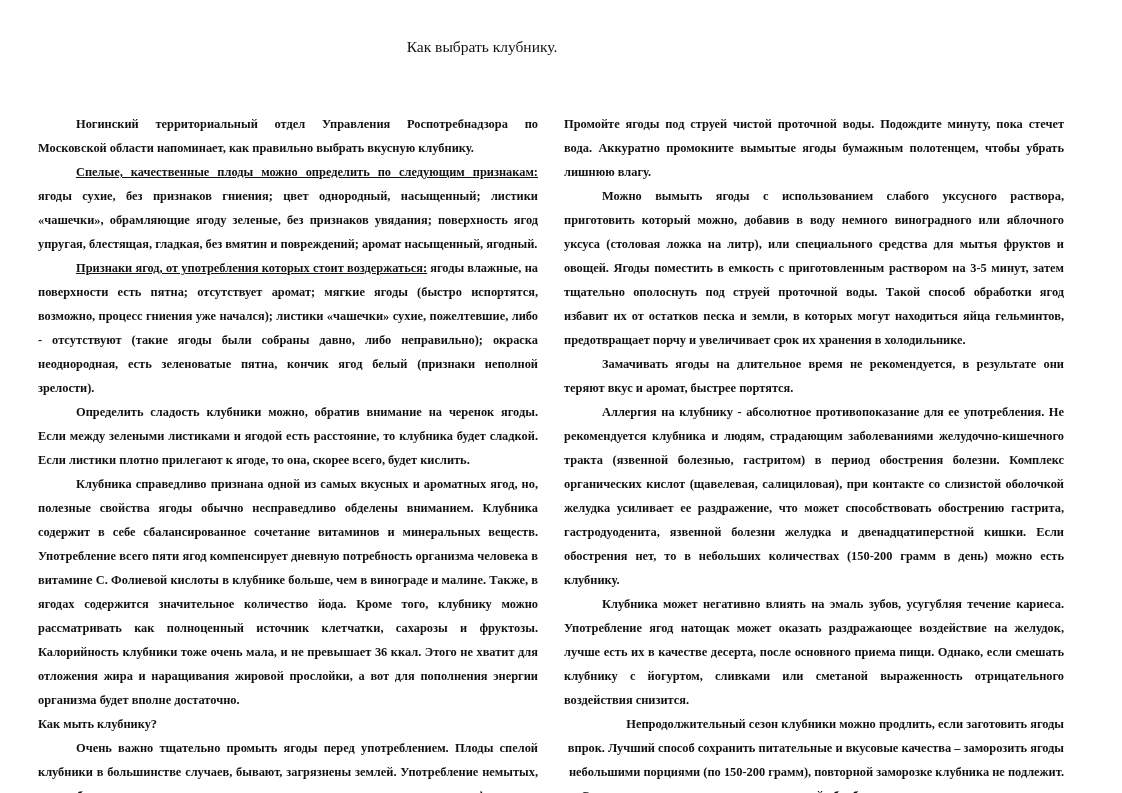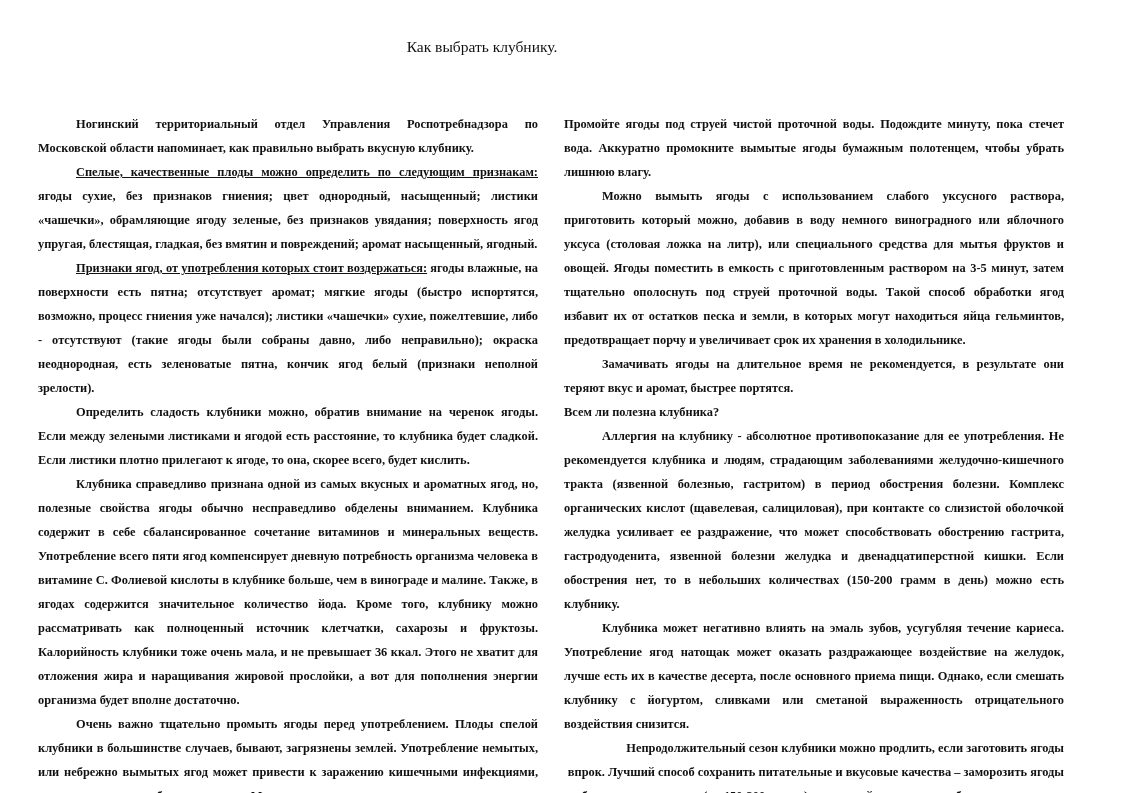--- a/index.html
+++ b/index.html
@@ -28,28 +28,28 @@
 <body>
 
 <div class="title">Как выбрать клубнику.</div>
 
 <div class="col col-left">
   <p class="p">Ногинский территориальный отдел Управления Роспотребнадзора по Московской области напоминает, как правильно выбрать вкусную клубнику.</p>
   <p class="p"><span class="u">Спелые, качественные плоды можно определить по следующим признакам:</span><span> ягоды сухие, без признаков гниения; цвет однородный, насыщенный; листики «чашечки», обрамляющие ягоду зеленые, без признаков увядания; поверхность ягод упругая, блестящая, гладкая, без вмятин и повреждений; аромат насыщенный, ягодный.</span></p>
   <p class="p"><span class="u">Признаки ягод, от употребления которых стоит воздержаться:</span><span> ягоды влажные, на поверхности есть пятна; отсутствует аромат; мягкие ягоды (быстро испортятся, возможно, процесс гниения уже начался); листики «чашечки» сухие, пожелтевшие, либо - отсутствуют (такие ягоды были собраны давно, либо неправильно); окраска неоднородная, есть зеленоватые пятна, кончик ягод белый (признаки неполной зрелости).</span></p>
   <p class="p">Определить сладость клубники можно, обратив внимание на черенок ягоды. Если между зелеными листиками и ягодой есть расстояние, то клубника будет сладкой. Если листики плотно прилегают к ягоде, то она, скорее всего, будет кислить.</p>
   <p class="p">Клубника справедливо признана одной из самых вкусных и ароматных ягод, но, полезные свойства ягоды обычно несправедливо обделены вниманием. Клубника содержит в себе сбалансированное сочетание витаминов и минеральных веществ. Употребление всего пяти ягод компенсирует дневную потребность организма человека в витамине С. Фолиевой кислоты в клубнике больше, чем в винограде и малине. Также, в ягодах содержится значительное количество йода. Кроме того, клубнику можно рассматривать как полноценный источник клетчатки, сахарозы и фруктозы. Калорийность клубники тоже очень мала, и не превышает 36 ккал. Этого не хватит для отложения жира и наращивания жировой прослойки, а вот для пополнения энергии организма будет вполне достаточно.</p>
+  <p class="heading">Как мыть клубнику?</p>
   <p class="p">Очень важно тщательно промыть ягоды перед употреблением. Плоды спелой клубники в большинстве случаев, бывают, загрязнены землей. Употребление немытых, или небрежно вымытых ягод может привести к заражению кишечными инфекциями, паразитарными заболеваниями. Мыть ягоды надо непосредственно перед употреблением, если вы не планируете употребить ягоды в день приобретения, уберите их в холодильник без предварительного мытья. Срок хранения вымытой клубники значительно сокращается. Перед мытьем ягод не удаляйте зеленые листья чашечки и стебель. Высыпьте клубнику в большой чистый дуршлаг. Не нужно замачивать в воде.</p>
 </div>
 
 <div class="col col-right">
   <p class="p noindent">Промойте ягоды под струей чистой проточной воды. Подождите минуту, пока стечет вода. Аккуратно промокните вымытые ягоды бумажным полотенцем, чтобы убрать лишнюю влагу.</p>
   <p class="p">Можно вымыть ягоды с использованием слабого уксусного раствора, приготовить который можно, добавив в воду немного виноградного или яблочного уксуса (столовая ложка на литр), или специального средства для мытья фруктов и овощей. Ягоды поместить в емкость с приготовленным раствором на 3-5 минут, затем тщательно ополоснуть под струей проточной воды. Такой способ обработки ягод избавит их от остатков песка и земли, в которых могут находиться яйца гельминтов, предотвращает порчу и увеличивает срок их хранения в холодильнике.</p>
   <p class="p">Замачивать ягоды на длительное время не рекомендуется, в результате они теряют вкус и аромат, быстрее портятся.</p>
-  <p class="heading">Всем ли полезна клубника?</p>
   <p class="p">Аллергия на клубнику - абсолютное противопоказание для ее употребления. Не рекомендуется клубника и людям, страдающим заболеваниями желудочно-кишечного тракта (язвенной болезнью, гастритом) в период обострения болезни. Комплекс органических кислот (щавелевая, салициловая), при контакте со слизистой оболочкой желудка усиливает ее раздражение, что может способствовать обострению гастрита, гастродуоденита, язвенной болезни желудка и двенадцатиперстной кишки. Если обострения нет, то в небольших количествах (150-200 грамм в день) можно есть клубнику.</p>
   <p class="p">Клубника может негативно влиять на эмаль зубов, усугубляя течение кариеса. Употребление ягод натощак может оказать раздражающее воздействие на желудок, лучше есть их в качестве десерта, после основного приема пищи. Однако, если смешать клубнику с йогуртом, сливками или сметаной выраженность отрицательного воздействия снизится.</p>
   <p class="p left-ragged">Непродолжительный сезон клубники можно продлить, если заготовить ягоды впрок. Лучший способ сохранить питательные и вкусовые качества – заморозить ягоды небольшими порциями (по 150-200 грамм), повторной заморозке клубника не подлежит. Стоит отметить, что во время термической обработки, при изготовлении варенья или джема вкус ягод значительно изменяется и теряется большая часть витаминов.</p>
   <p class="p">Приятного аппетита!</p>
   <div class="gap"></div>
   <p class="right"><span>(По материалам, размещенным на официальном сайте Роспотребнадзора</span><br><a class="link" href="#">https://www.rospotrebnadzor.ru/</a><span>)</span></p>
   <div class="gap"></div>
 </div>
 
 </body></html>

